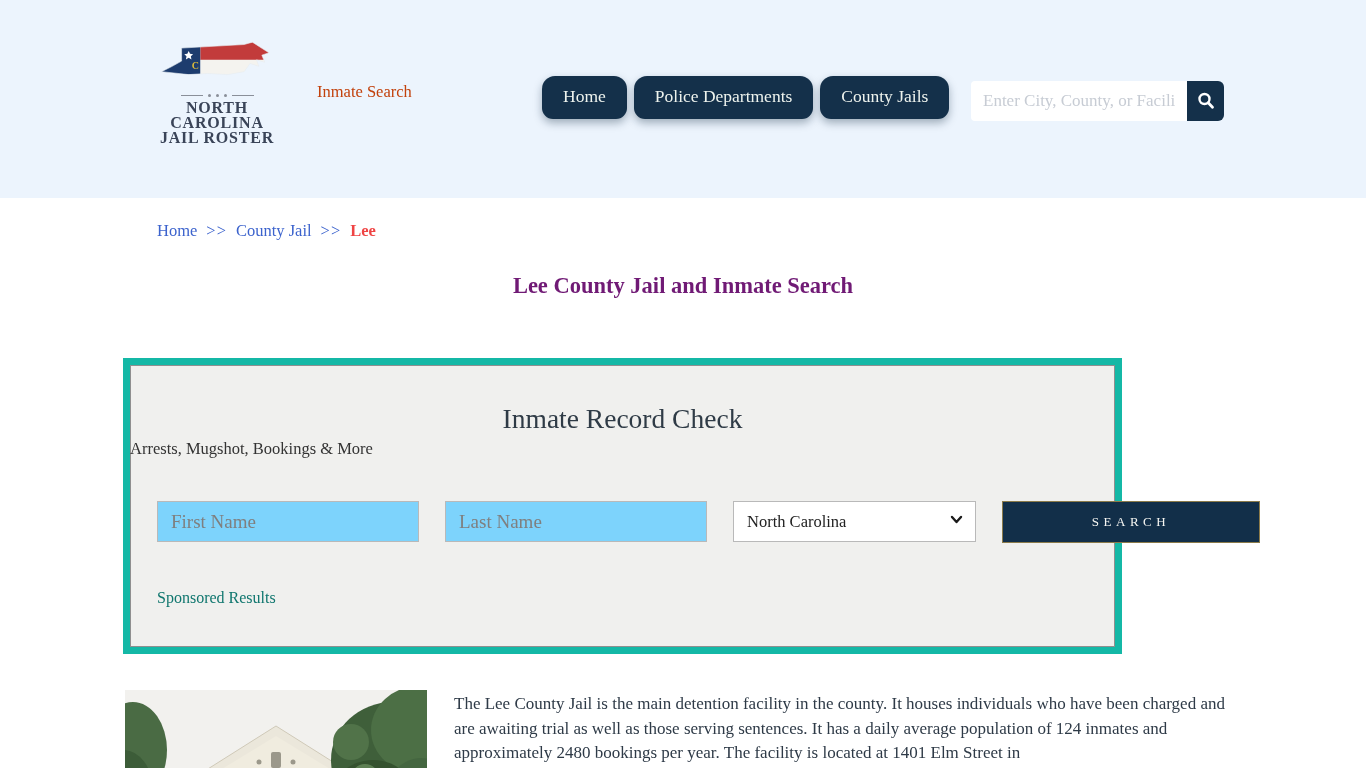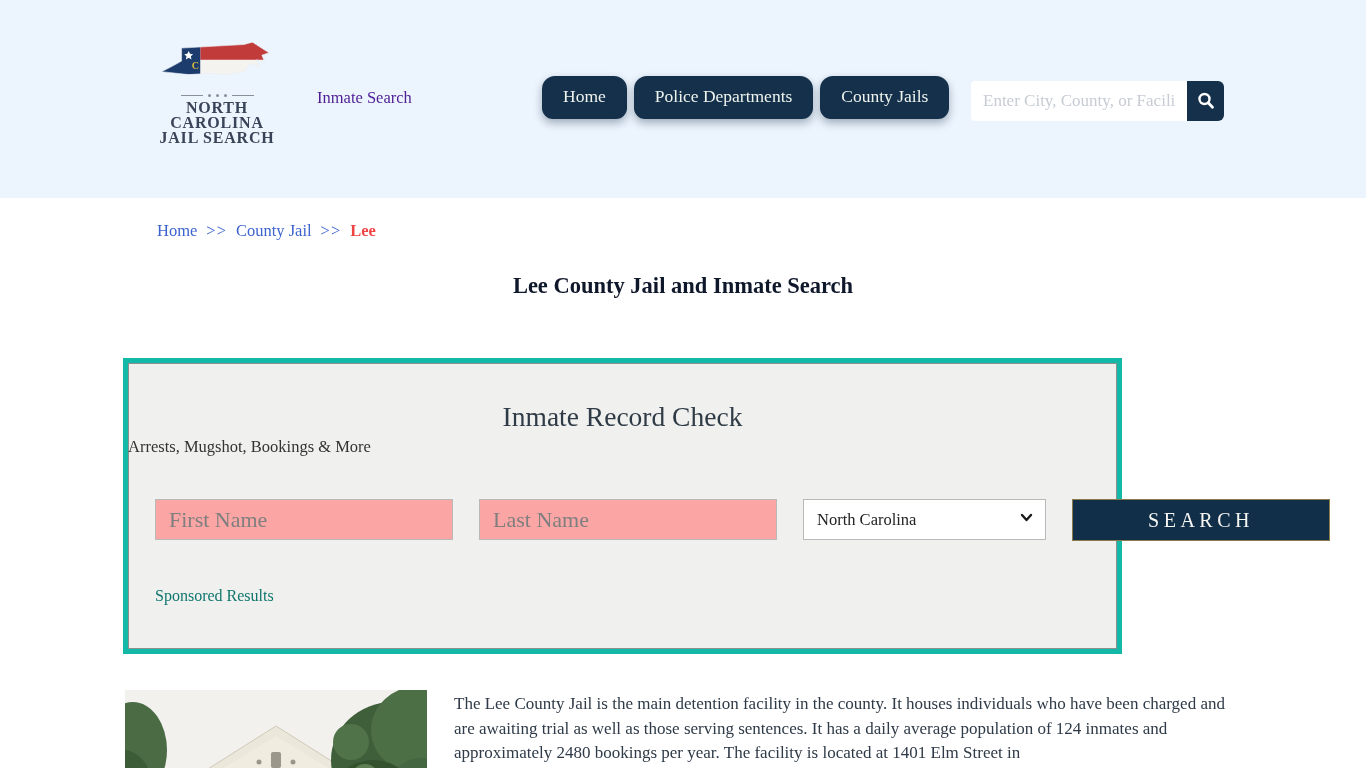--- a/index.html
+++ b/index.html
@@ -11,21 +11,21 @@
   .viewport { position:relative; width:1366px; height:768px; overflow:hidden; }
 
   
   .header { position:absolute; top:0; left:0; width:1366px; height:198px; background:#ecf4fd; }
   .logo { position:absolute; left:142px; top:38px; width:150px; text-align:center; }
   .logo svg { display:block; margin:0 auto; }
   .logo-divider { display:flex; align-items:center; justify-content:center; gap:5px; margin:4px 0 3px 0; }
   .logo-divider .bar { width:22px; height:1px; background:#8a8f99; }
   .logo-divider .dot { width:3px; height:3px; border-radius:50%; background:#8a8f99; }
   .logo-name { font-size:16px; font-weight:bold; color:#3a4458; letter-spacing:0.8px; line-height:15px; }
-  .tagline { position:absolute; left:317px; top:88px; font-size:16.5px; color:#4c1d95; }
+  .tagline { position:absolute; left:317px; top:82px; font-size:16.5px; color:#c2410c; }
 
   .nav { position:absolute; left:542px; top:76px; display:flex; }
   .nav-tab {
     background:#14304a; color:#eef3ee; font-size:17.5px;
     padding:10px 21px 12px 21px; margin-right:7px;
     border:none; border-radius:13px 13px 11px 11px; cursor:pointer;
     font-family:"Liberation Serif","DejaVu Serif",serif;
     box-shadow:0 4px 9px rgba(15,40,62,.35);
     white-space:nowrap;
   }
@@ -43,48 +43,48 @@
   }
 
   
   .breadcrumb { position:absolute; left:157px; top:221px; font-size:16.5px; color:#3c63cd; }
   .breadcrumb a { color:#3c63cd; text-decoration:none; cursor:pointer; }
   .breadcrumb .sep { margin:0 9px; letter-spacing:1px; }
   .breadcrumb .current { color:#ef4444; font-weight:bold; }
 
   
   .page-title { position:absolute; top:273px; left:0; width:1366px; text-align:center;
-    font-size:22.5px; font-weight:bold; color:#0f172a; }
+    font-size:22.5px; font-weight:bold; color:#701a75; }
 
   
   .panel {
     position:absolute; left:123px; top:358px; width:999px; height:296px;
-    background:#f0f0ee; border:5px solid #14b8a6;
+    background:#f0f0ee; border:7px solid #14b8a6;
     box-shadow:inset 0 0 0 1px #8f8f8f;
   }
   .panel-heading { margin-top:38px; text-align:center; font-size:27.5px; color:#2f3b46; }
   .panel-subheading { margin-top:4px; font-size:16.5px; color:#333; }
   .panel-form { position:absolute; left:27px; top:136px; width:1066px; display:flex; gap:26px; }
   .field {
-    flex:0 0 243px; height:41px; background:#fca5a5; border:1px solid #b9b9b9;
-    padding:0 13px; font-size:22px; color:#444; outline:none;
+    flex:0 0 243px; height:41px; background:#7dd3fc; border:1px solid #b9b9b9;
+    padding:0 13px; font-size:19px; color:#444; outline:none;
     font-family:"Liberation Serif","DejaVu Serif",serif;
   }
   .field::placeholder { color:#7f7f7f; }
   .select-wrap { position:relative; flex:0 0 243px; }
   .select-wrap select {
     width:100%; height:41px; background:#fff; border:1px solid #b9b9b9;
     padding:0 13px; font-size:16.5px; color:#222; outline:none;
     -webkit-appearance:none; appearance:none;
     font-family:"Liberation Serif","DejaVu Serif",serif;
   }
   .select-wrap .chev { position:absolute; right:12px; top:11px; pointer-events:none; }
   .search-btn {
     flex:0 0 258px; height:42px; background:#122f49; color:#f6f6f2;
-    border:1px solid #8b7b4a; font-size:20px; letter-spacing:4.5px;
+    border:1px solid #8b7b4a; font-size:13px; letter-spacing:4.5px;
     cursor:pointer; font-family:"Liberation Serif","DejaVu Serif",serif;
   }
   .sponsored { position:absolute; left:27px; top:224px; font-size:16px; color:#0f766e; }
 
   
   .content { position:absolute; left:125px; top:690px; width:1116px; display:flex; }
   .photo {
     position:relative; width:302px; height:170px; overflow:hidden;
     background:#f2f1ee; flex:0 0 302px;
   }
@@ -118,21 +118,21 @@
         <path d="M6,57 L24,48 L40,39 L40,17 L146,11 L160,7 L188,25 L176,29 L181,41 L167,37 L171,48 L156,43 L146,57 L118,62 L84,60 L52,62 Z" fill="none" stroke="#e8ecef" stroke-width="1"></path>
       </svg>
       <div class="logo-divider">
         <span class="bar"></span>
           <span class="dot"></span>
           <span class="dot"></span>
           <span class="dot"></span>
           <span class="bar"></span>
       </div>
       <div class="logo-name">NORTH CAROLINA</div>
-      <div class="logo-name">JAIL SEARCH</div>
+      <div class="logo-name">JAIL ROSTER</div>
     </div>
 
     <div class="tagline">Inmate Search</div>
 
     <nav class="nav">
       <button class="nav-tab">Home</button>
       <button class="nav-tab">Police Departments</button>
       <button class="nav-tab">County Jails</button>
     </nav>
 

